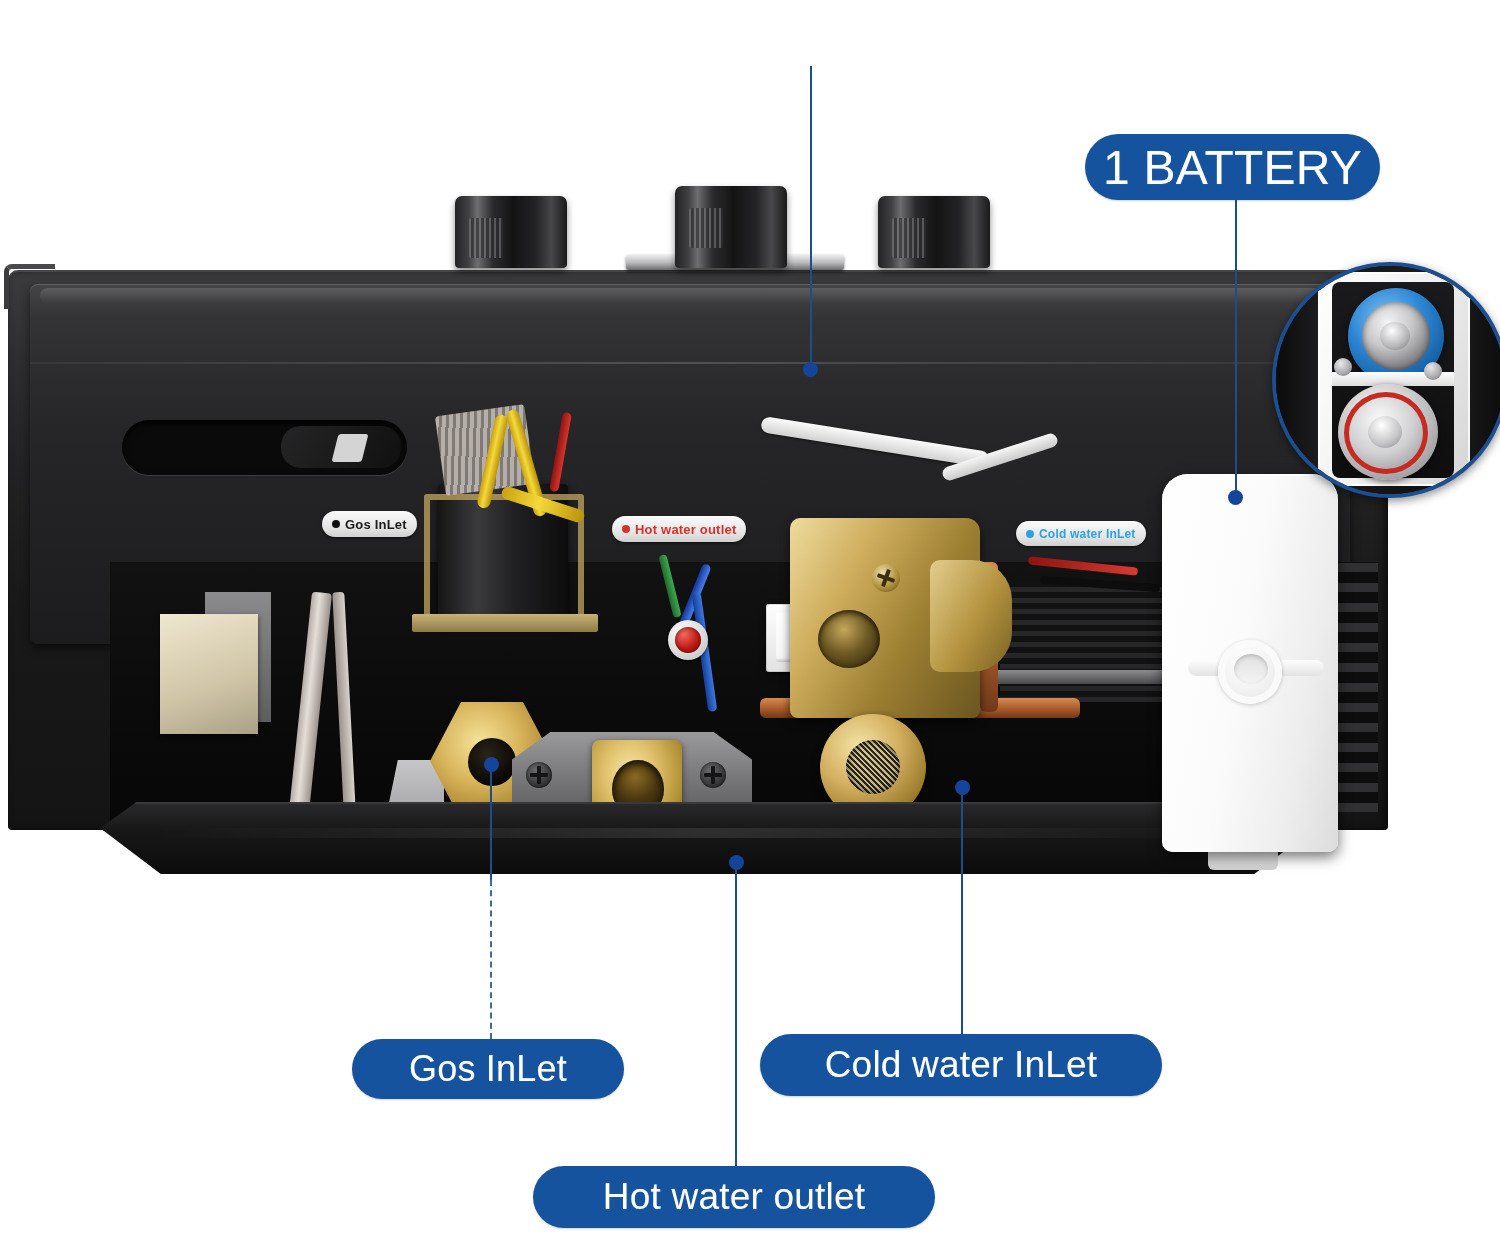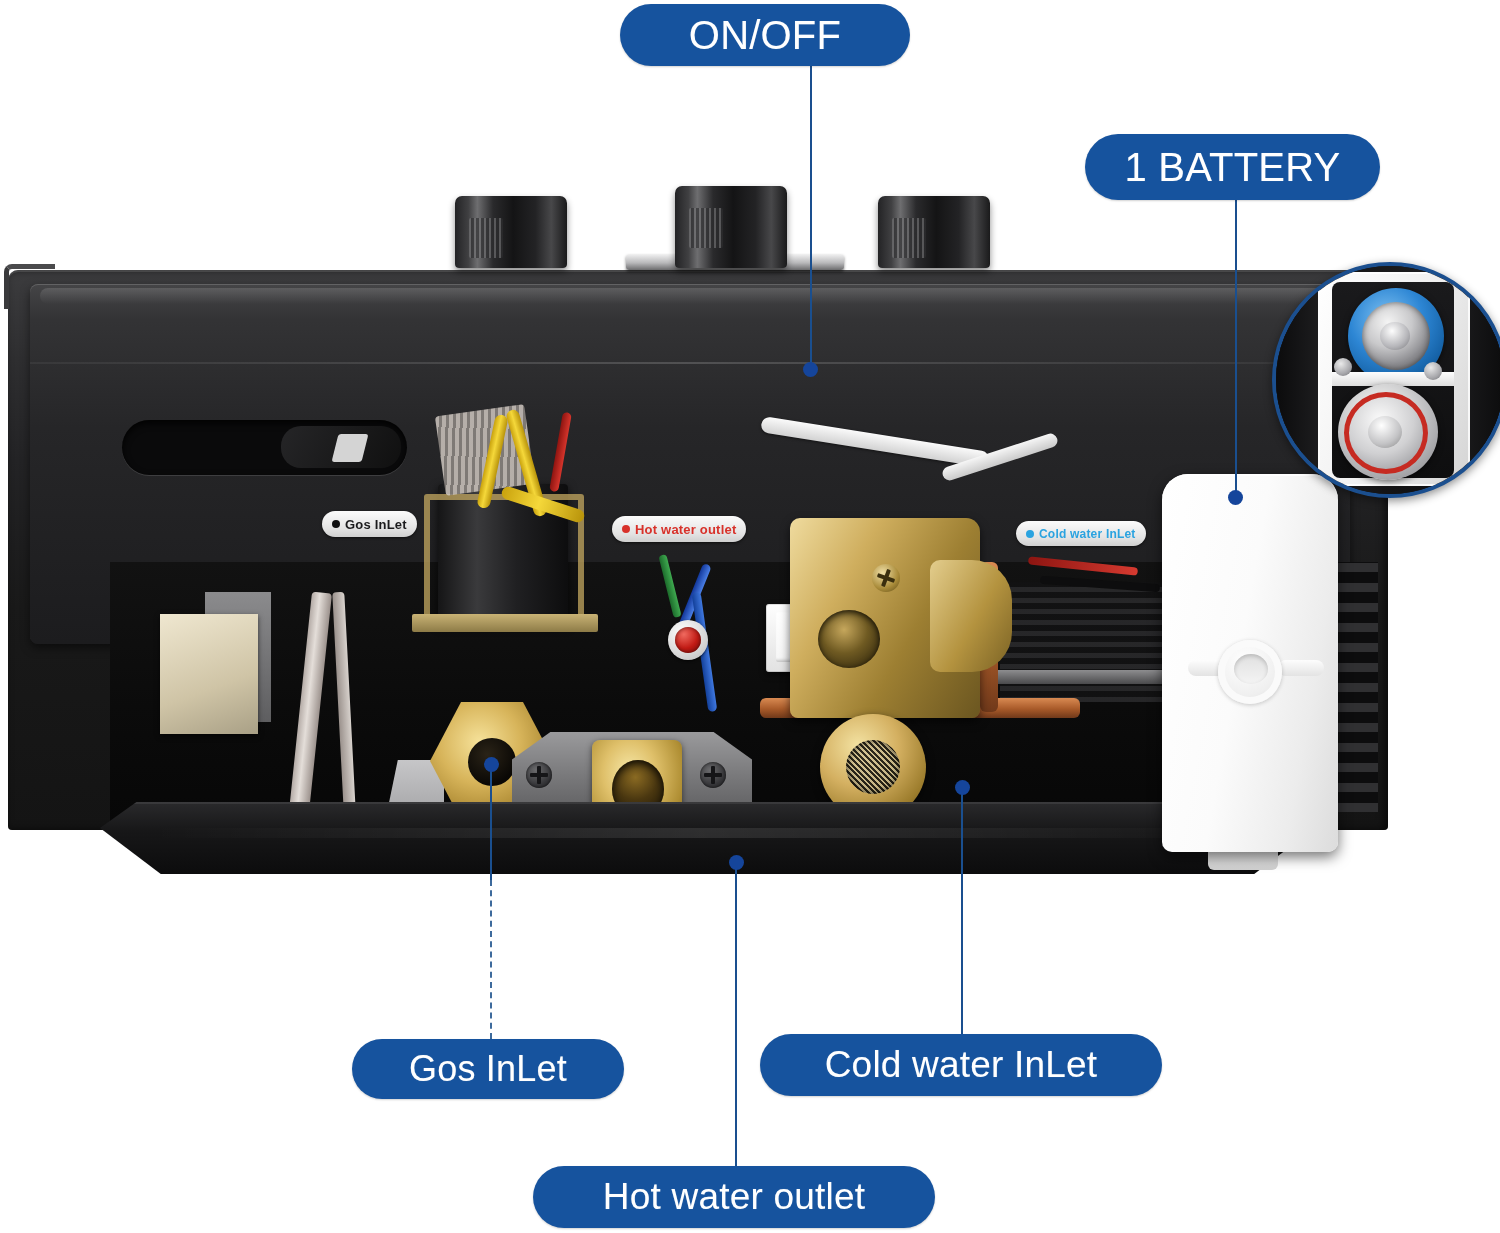--- a/index.html
+++ b/index.html
@@ -19,21 +19,21 @@
     border-radius:999px;
     display:flex;align-items:center;justify-content:center;
     font-weight:400;
     letter-spacing:0.2px;
     white-space:nowrap;
     box-shadow:0 1px 2px rgba(0,0,0,.18);
     z-index:60;
     text-shadow:0 0 1px rgba(255,255,255,.25);
   }
   .badge.b-onoff{left:620px;top:4px;width:290px;height:62px;font-size:40px;}
-  .badge.b-battery{left:1085px;top:134px;width:295px;height:66px;font-size:40px;}
+  .badge.b-battery{left:1085px;top:134px;width:295px;height:66px;font-size:48px;}
   .badge.b-gas{left:352px;top:1039px;width:272px;height:60px;font-size:36px;}
   .badge.b-cold{left:760px;top:1034px;width:402px;height:62px;font-size:37px;}
   .badge.b-hot{left:533px;top:1166px;width:402px;height:62px;font-size:37px;}
 
   
   .leader{position:absolute;background:#1A4F8F;z-index:55;}
   .leader-v{width:2px;}
   .dot{
     position:absolute;width:15px;height:15px;border-radius:50%;
     background:#15459B;z-index:58;
@@ -614,23 +614,20 @@
   <div class="dot" style="left:484px;top:757px;"></div>
   <div class="leader leader-v" style="left:490px;top:764px;height:116px;"></div>
   <div class="leader-dash" style="left:490px;top:880px;height:159px;"></div>
 
   <div class="dot" style="left:955px;top:780px;"></div>
   <div class="leader leader-v" style="left:961px;top:787px;height:248px;"></div>
 
   <div class="dot" style="left:729px;top:855px;"></div>
   <div class="leader leader-v" style="left:735px;top:862px;height:305px;"></div>
 
-  <div class="badge b-onoff">
-    <span>ON/OFF</span>
-  </div>
   <div class="badge b-battery">
     <span>1 BATTERY</span>
   </div>
   <div class="badge b-gas">
     <span>Gos InLet</span>
   </div>
   <div class="badge b-cold">
     <span>Cold water InLet</span>
   </div>
   <div class="badge b-hot">

